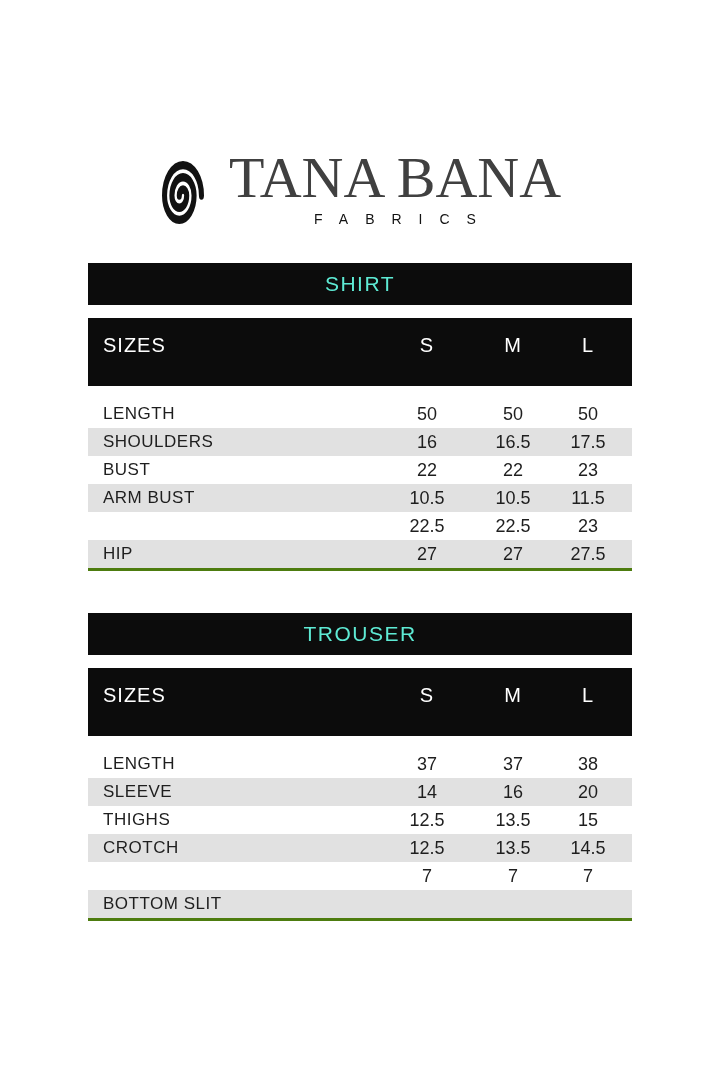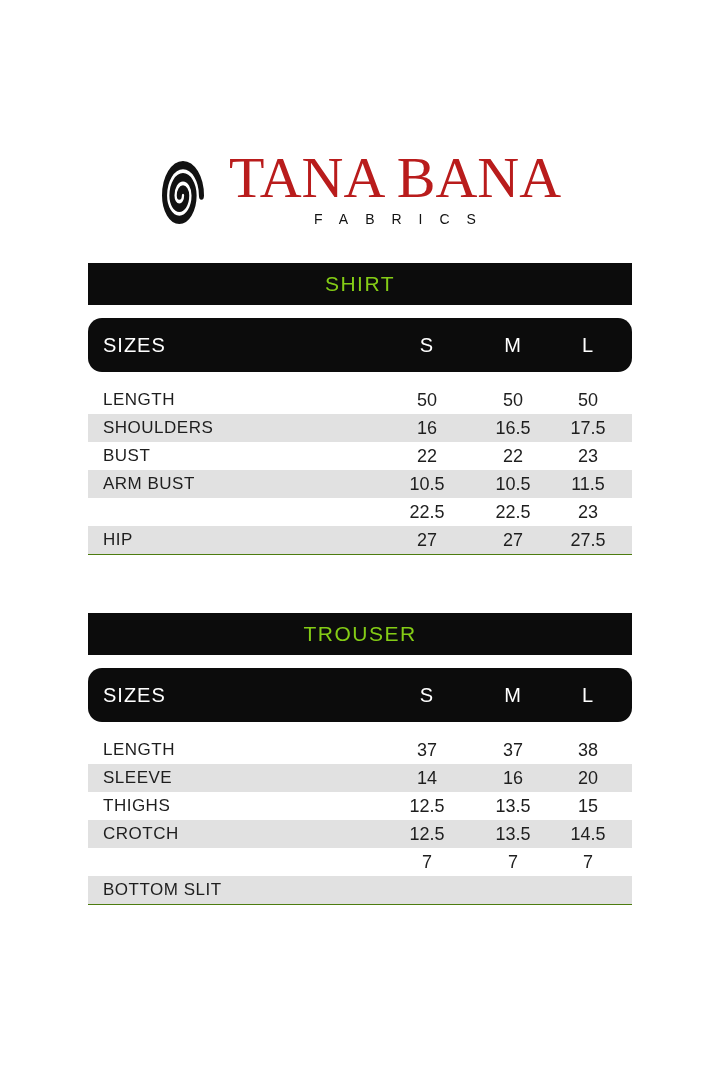--- a/index.html
+++ b/index.html
@@ -33,21 +33,21 @@
   .brand-textblock {
     display: flex;
     flex-direction: column;
     align-items: center;
   }
   .brand-name {
     font-family: "Liberation Serif", serif;
     font-size: 58px;
     line-height: 56px;
     letter-spacing: 0px;
-    color: #b91c1c;
+    color: #404040;
     white-space: nowrap;
   }
   .brand-sub {
     font-size: 14px;
     line-height: 22px;
     letter-spacing: 17px;
     text-indent: 17px;
     color: #121212;
     margin-top: 2px;
     white-space: nowrap;
@@ -58,36 +58,35 @@
     position: absolute;
     left: 88px;
     width: 544px;
   }
   .size-table.shirt   { top: 263px; }
   .size-table.trouser { top: 613px; }
 
   .title-bar {
     height: 42px;
     background: #0c0c0c;
-    color: #84cc16;
+    color: #5eead4;
     display: flex;
     align-items: center;
     justify-content: center;
     font-size: 21px;
     letter-spacing: 1.5px;
     margin-bottom: 13px;
   }
   .header-bar {
     position: relative;
-    height: 54px;
+    height: 68px;
     background: #0c0c0c;
     color: #ffffff;
     font-size: 20px;
     letter-spacing: 1px;
-    border-radius: 14px;
   }
   .header-bar .hdr-label {
     position: absolute;
     left: 15px;
     top: 0;
     line-height: 54px;
   }
   .header-bar .col { line-height: 54px; }
 
   .col {
@@ -95,21 +94,21 @@
     top: 0;
     transform: translateX(-50%);
     white-space: nowrap;
   }
   .c0 { left: 339px; }
   .c1 { left: 425px; }
   .c2 { left: 500px; }
 
   .rows {
     margin-top: 14px;
-    border-bottom: 1px solid #4d7c0f;
+    border-bottom: 3px solid #4d7c0f;
   }
   .row {
     position: relative;
     height: 28px;
     line-height: 28px;
     color: #1e1e1e;
   }
   .row:nth-child(even) { background: #e1e1e1; }
   .row .lbl {
     position: absolute;

